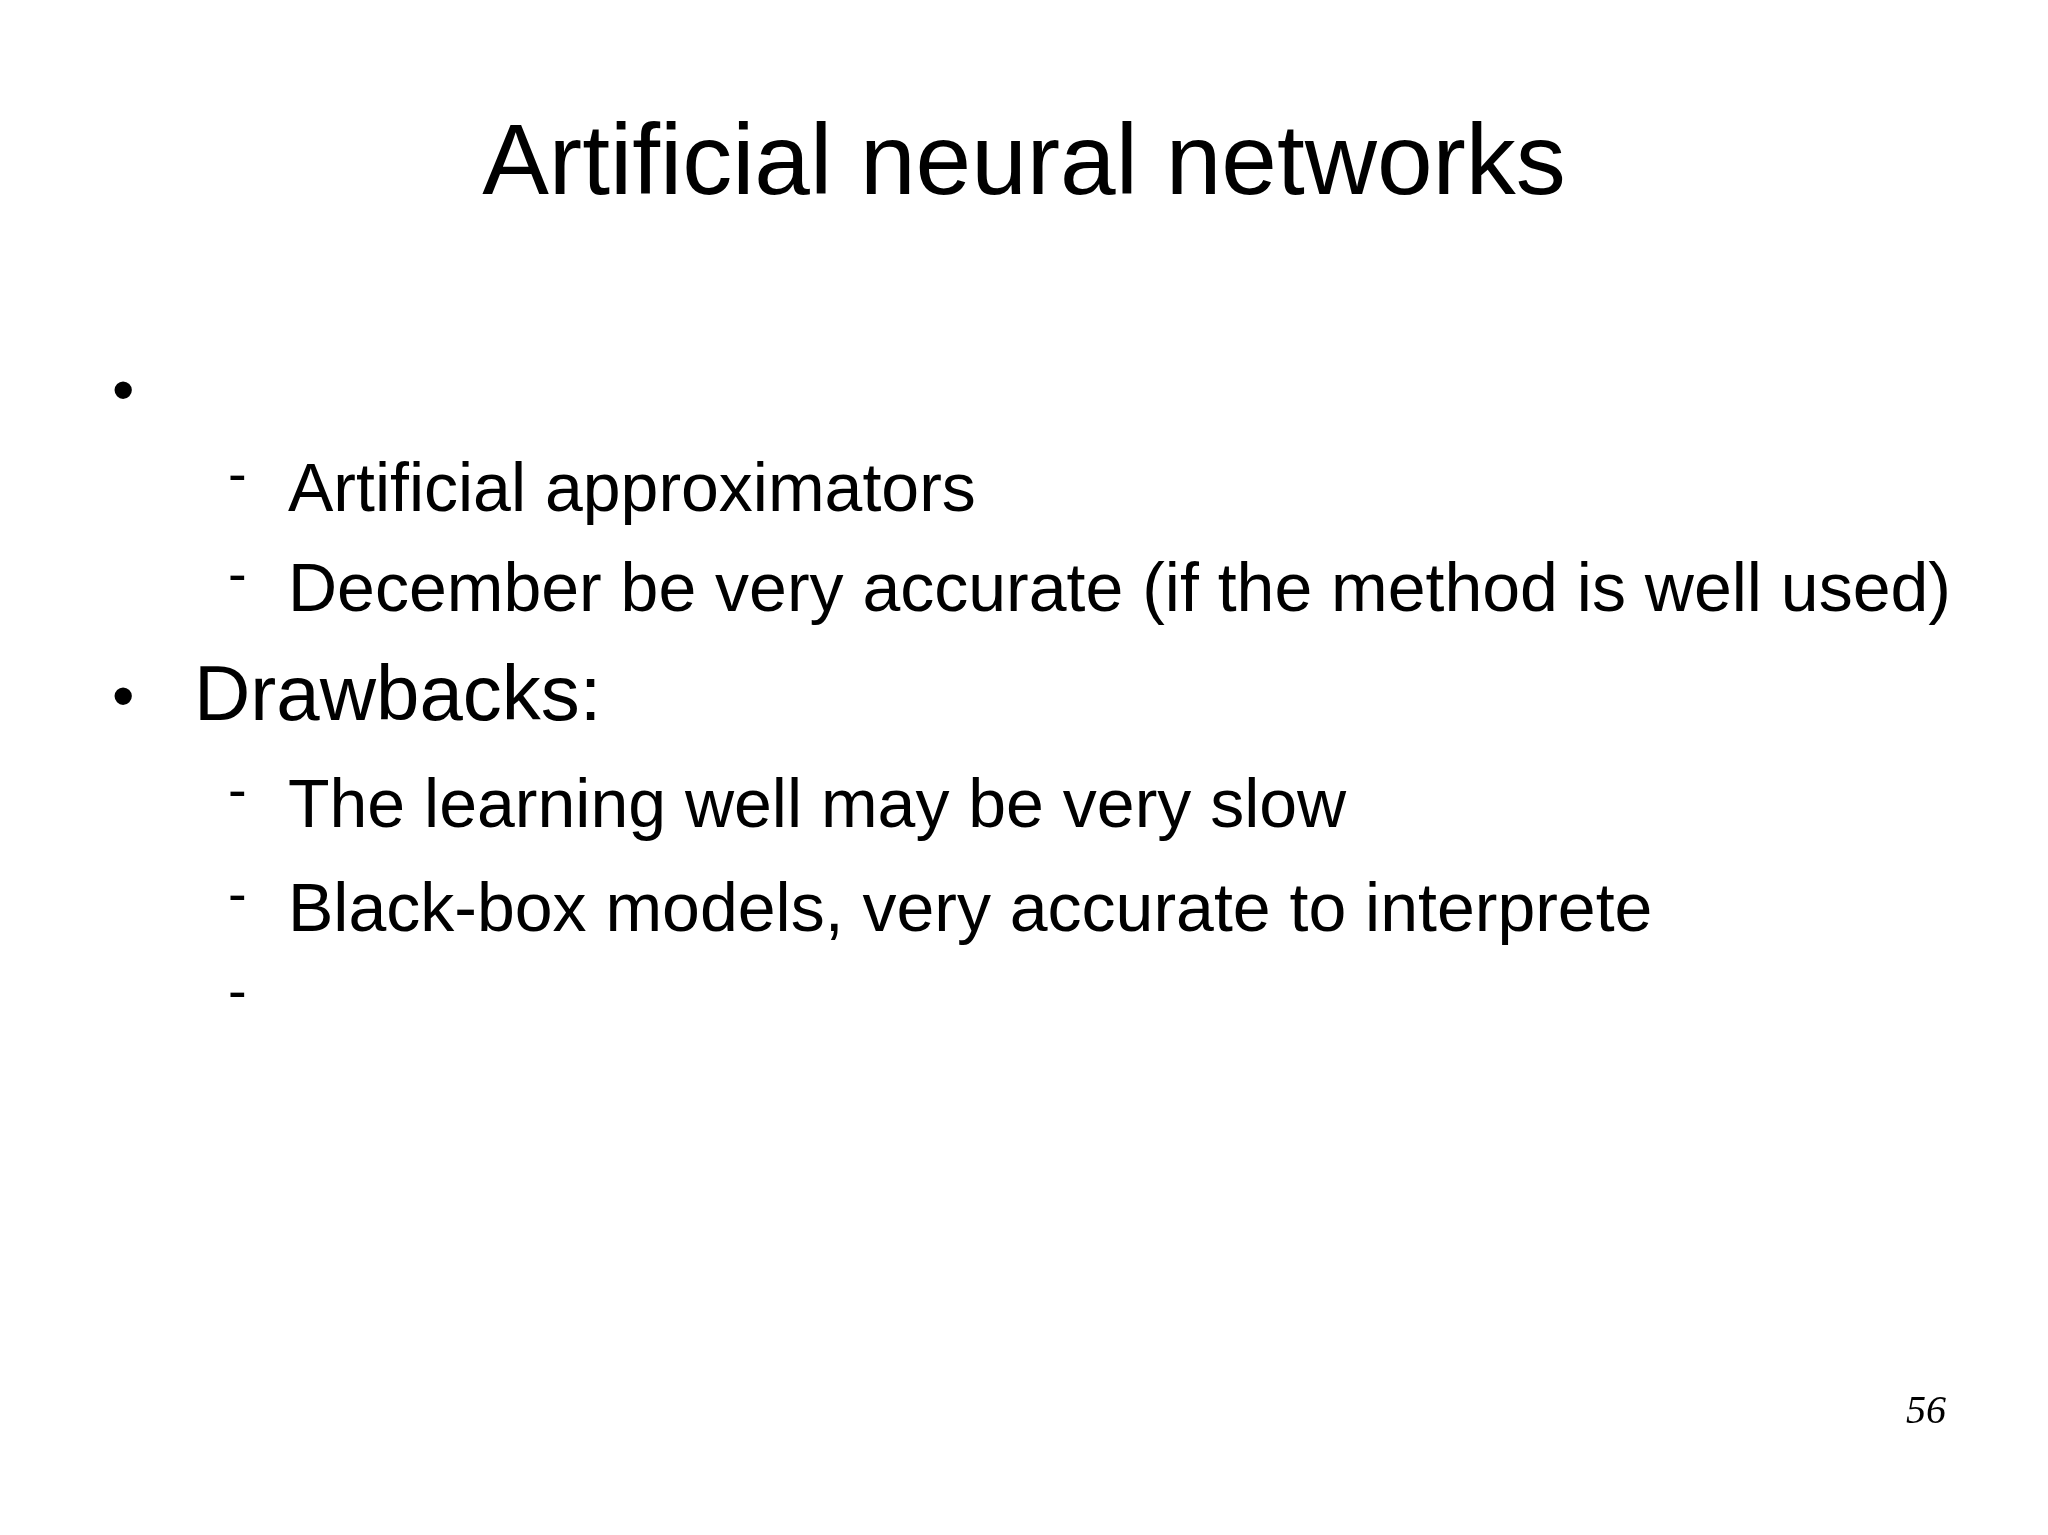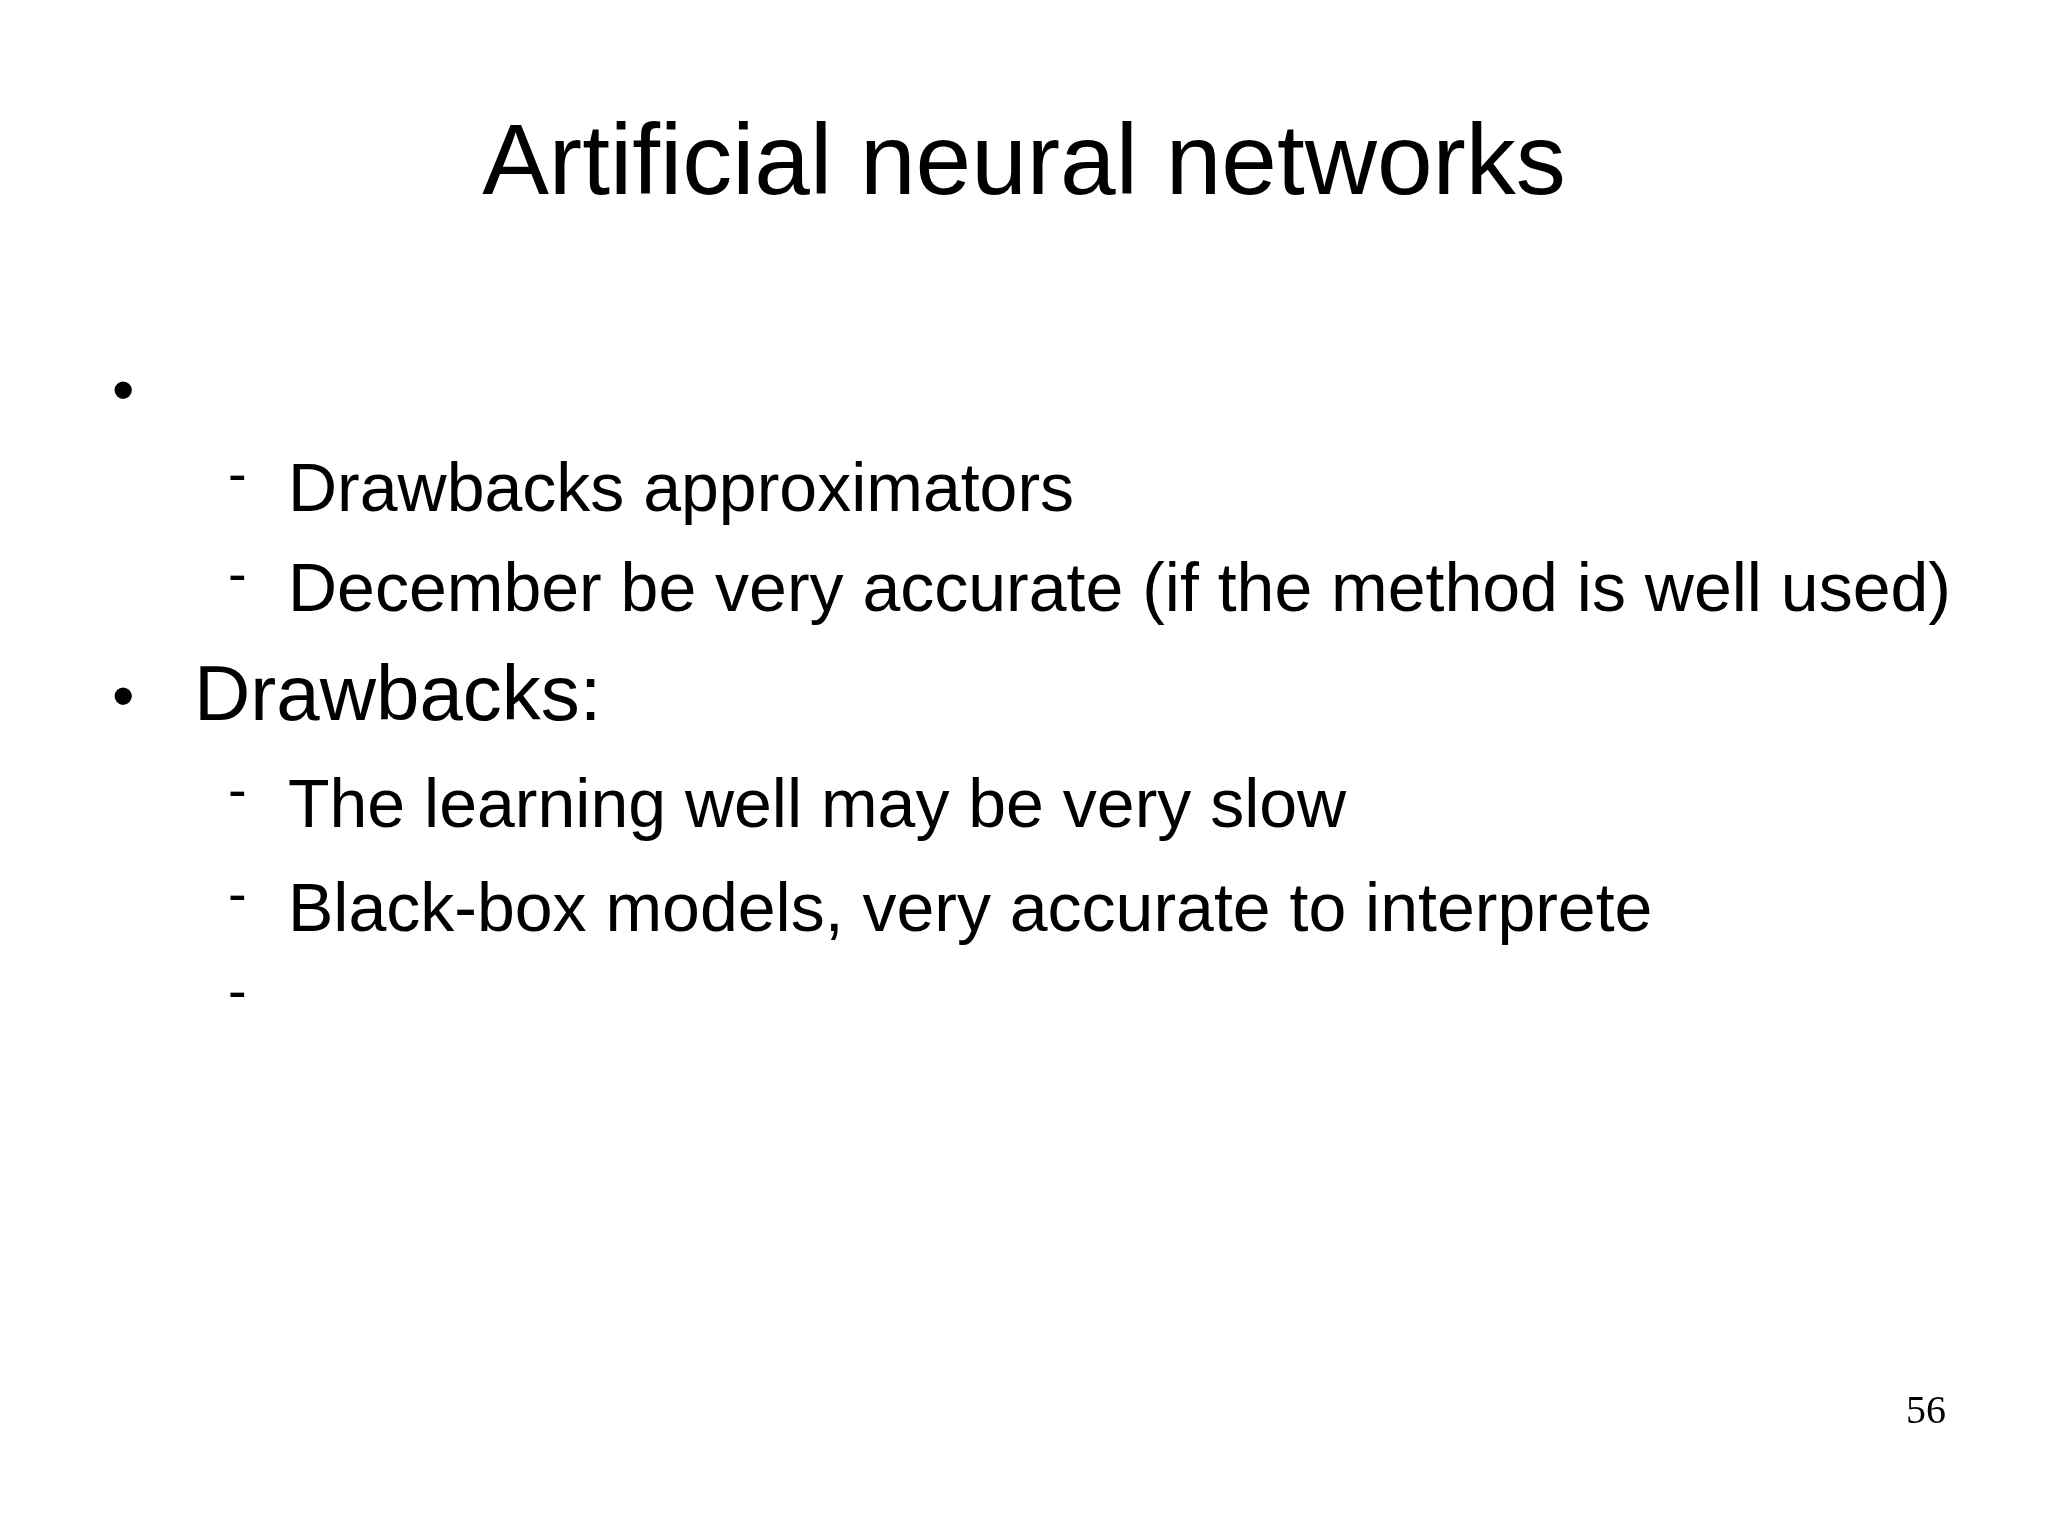--- a/index.html
+++ b/index.html
@@ -55,36 +55,37 @@
     font-size:56px;
     align-self:center;
     transform:translateY(-14px);
   }
   .page-number{
     position:absolute;
     top:1386px;
     right:102px;
     font-family:"Liberation Serif", serif;
     font-size:40px;
+    font-style:italic;
   }
 </style>
 </head>
 <body>
 
 <div class="slide">
 
   <h1 class="title">Artificial neural networks</h1>
 
   <div class="line l1" style="top:356px">
     <span class="marker">•</span>
   </div>
 
   <div class="line l2" style="top:448px">
     <span class="marker">-</span>
-    <span class="text">Drawbacks approximators</span>
+    <span class="text">Artificial approximators</span>
   </div>
 
   <div class="line l2" style="top:548px">
     <span class="marker">-</span>
     <span class="text">December be very accurate (if the method is well used)</span>
   </div>
 
   <div class="line l1" style="top:648px">
     <span class="marker">•</span>
     <span class="text">Drawbacks:</span>

